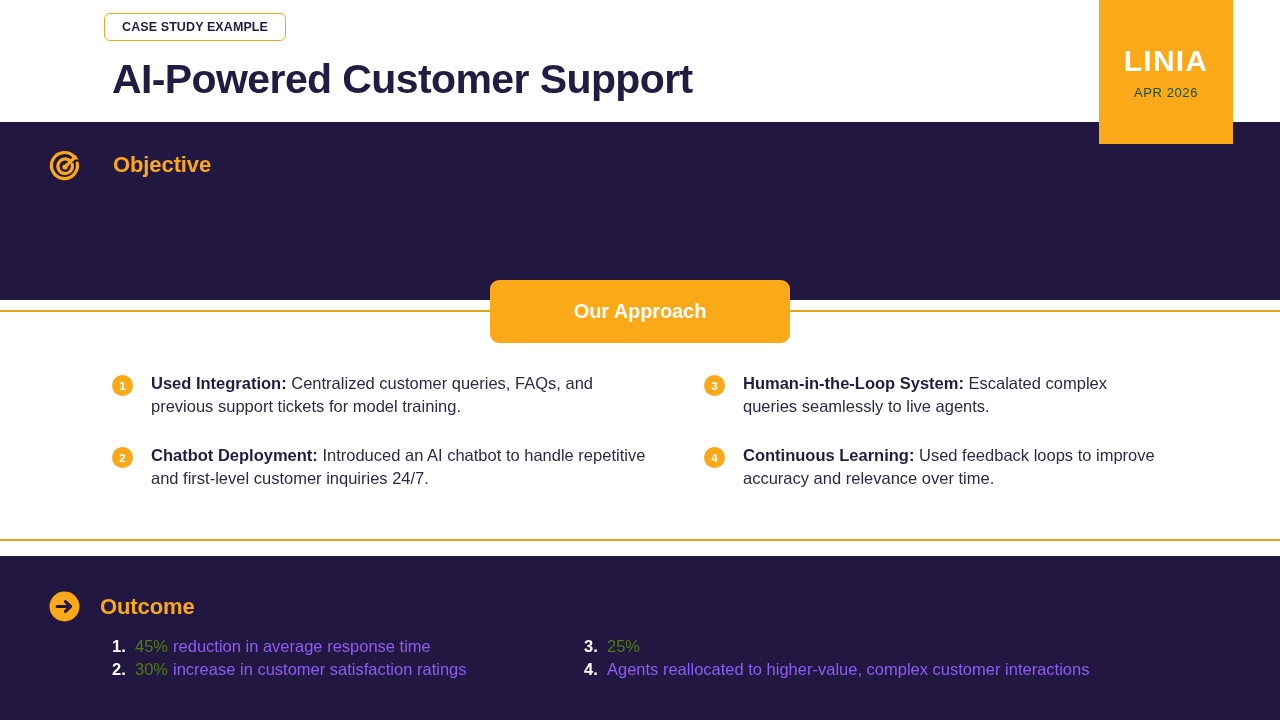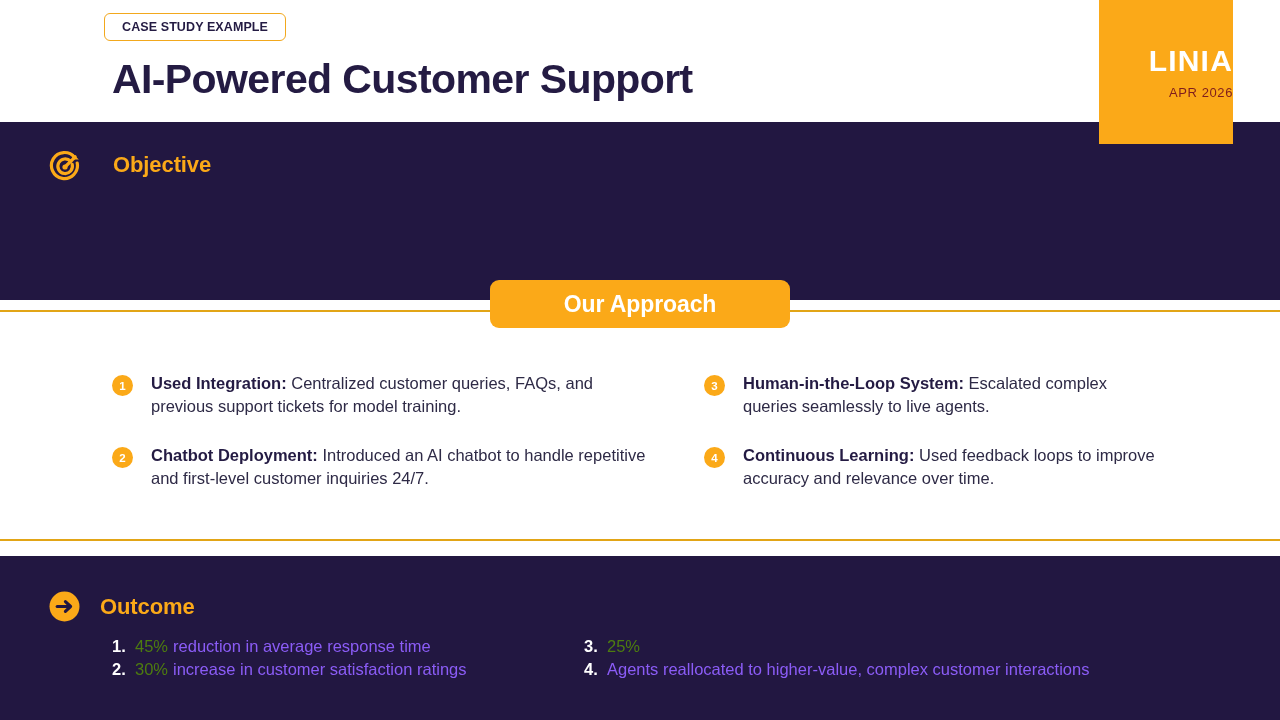--- a/index.html
+++ b/index.html
@@ -60,33 +60,33 @@
   .logo-block {
     position: absolute;
     left: 1099px;
     top: 0;
     width: 134px;
     height: 144px;
     background: #FBA918;
     z-index: 5;
     display: flex;
     flex-direction: column;
-    align-items: flex-end;
+    align-items: center;
     justify-content: center;
   }
   .logo-name {
     color: #ffffff;
     font-size: 30px;
     font-weight: bold;
     letter-spacing: 1.2px;
     line-height: 1;
   }
   .logo-date {
     margin-top: 10px;
-    color: #7f1d1d;
+    color: #14532d;
     font-size: 13px;
     letter-spacing: 0.6px;
     line-height: 1;
   }
 
   
   .objective-band {
     position: absolute;
     left: 0; top: 122px;
     width: 1280px;
@@ -138,28 +138,28 @@
     width: 1280px;
     height: 1.6px;
     background: #E2A516;
   }
 
   .approach-pill {
     position: absolute;
     left: 490px;
     top: 280px;
     width: 300px;
-    height: 48px;
+    height: 63px;
     background: #FBA918;
     border-radius: 9px;
     display: flex;
     align-items: center;
     justify-content: center;
     color: #ffffff;
-    font-size: 23px;
+    font-size: 20px;
     font-weight: bold;
     z-index: 4;
     letter-spacing: -0.1px;
   }
 
   .approach-grid {
     position: absolute;
     left: 0;
     top: 372px;
     width: 1280px;

